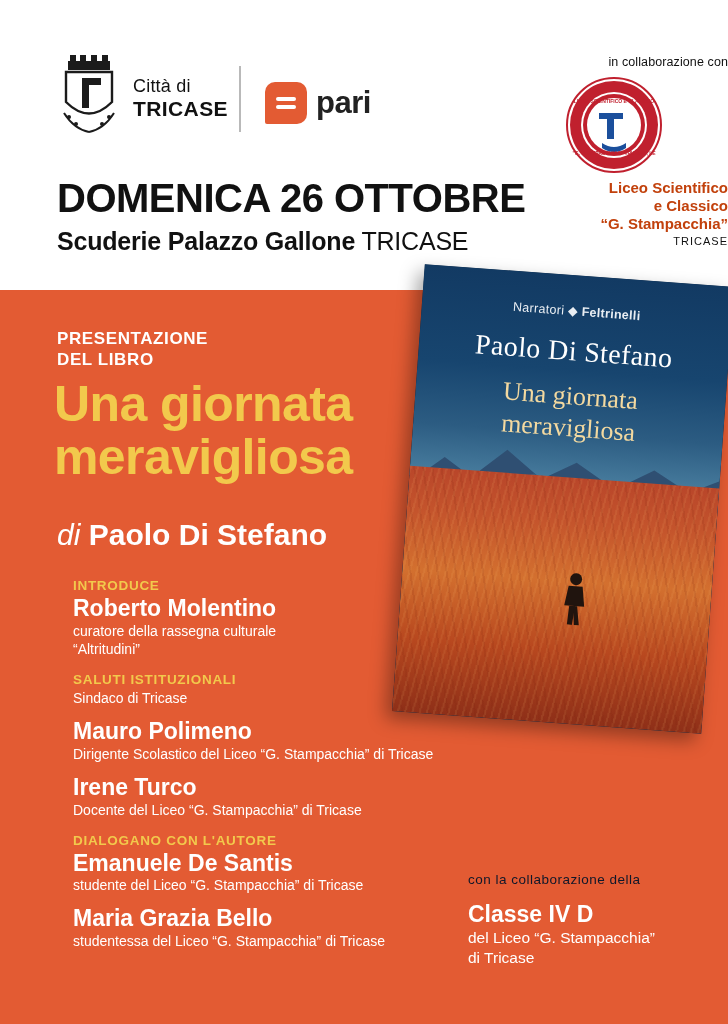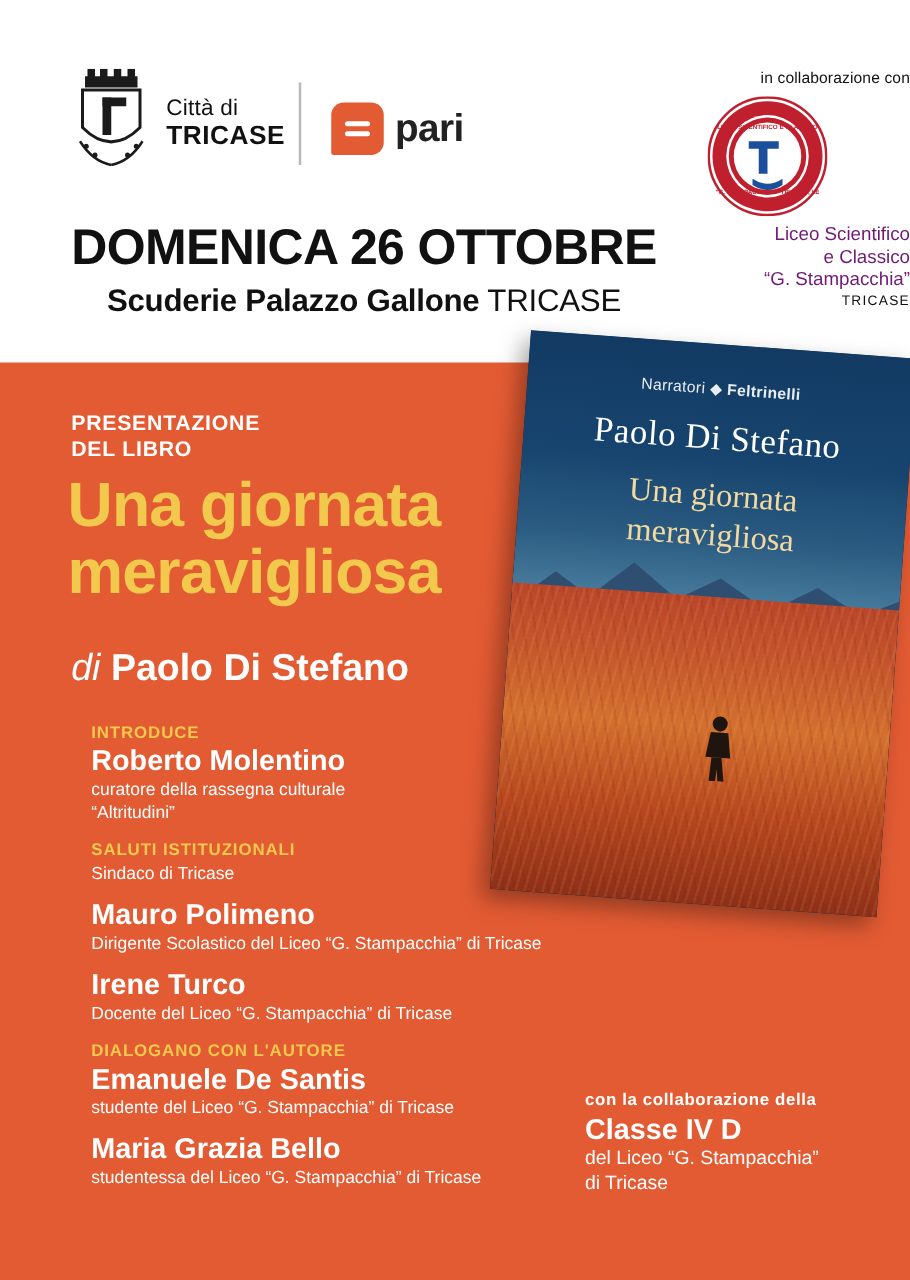--- a/index.html
+++ b/index.html
@@ -120,37 +120,36 @@
     letter-spacing: 0.1px;
   }
   .school-seal {
     margin: 8px auto 0;
     width: 96px;
     height: 96px;
   }
   .collab .school-name {
     margin-top: 6px;
     font-size: 15px;
-    font-weight: 400;
+    font-weight: 700;
     line-height: 1.2;
-    color: #701a75;
+    color: #c2410c;
   }
   .collab .school-city {
     font-size: 11px;
     font-weight: 400;
     letter-spacing: 1px;
     margin-top: 2px;
   }
 
   
   .date-block {
     position: absolute;
     left: 57px;
     top: 178px;
-    text-align: center;
   }
   .date-main {
     font-size: 40px;
     font-weight: 700;
     color: #111111;
     letter-spacing: -0.5px;
     line-height: 1;
   }
   .date-time {
     margin-top: 8px;
@@ -241,24 +240,24 @@
   
   .collab-class {
     position: absolute;
     left: 468px;
     top: 872px;
     width: 240px;
     color: #ffffff;
   }
   .collab-class .label {
     font-size: 13.5px;
-    font-weight: 700;
-    color: #ffffff;
+    font-weight: 400;
+    color: #0f172a;
     letter-spacing: 0.5px;
-    margin-bottom: 4px;
+    margin-bottom: 15px;
   }
   .collab-class .title {
     font-size: 23px;
     font-weight: 700;
     line-height: 1.12;
   }
   .collab-class .desc {
     font-size: 15.5px;
     line-height: 1.22;
     margin-top: 1px;

